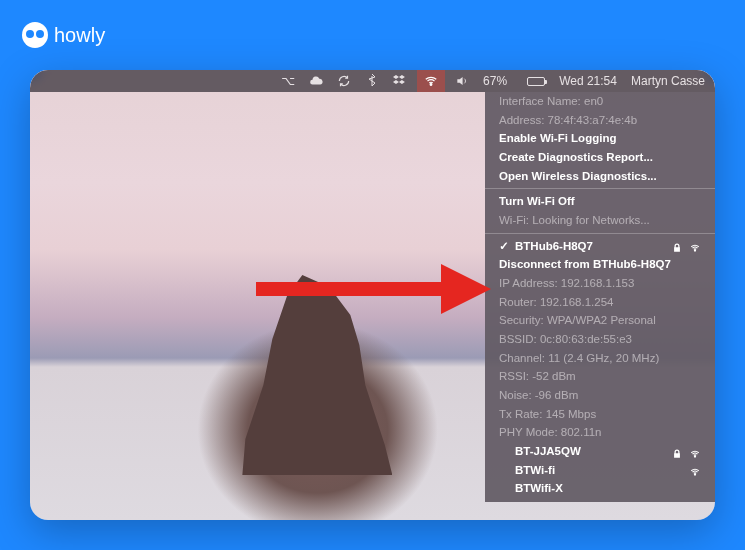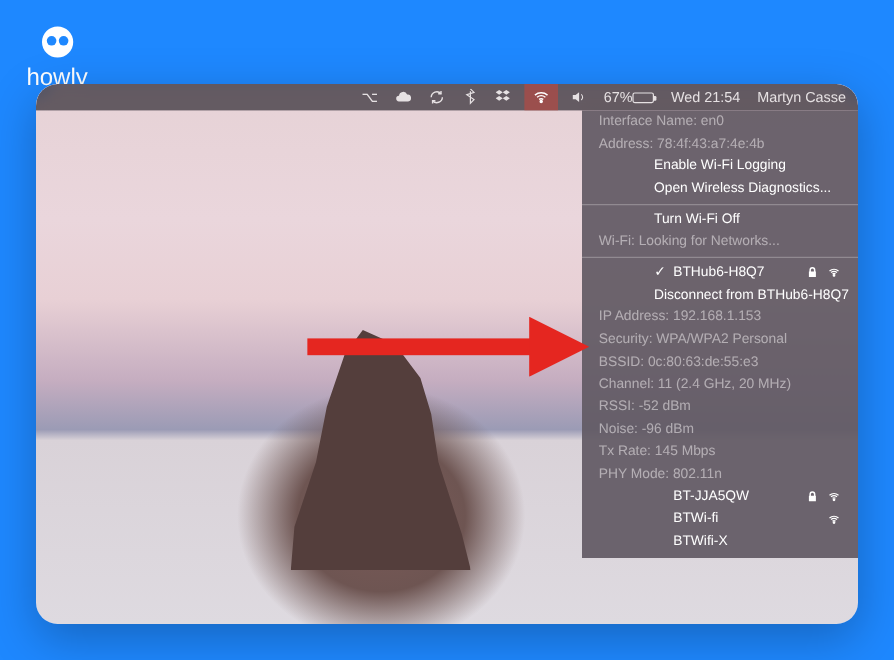--- a/index.html
+++ b/index.html
@@ -14,21 +14,20 @@
   .logo {
     position: absolute;
     top: 22px;
     left: 22px;
     display: flex;
     align-items: center;
     gap: 6px;
     color: #fff;
     font-size: 20px;
     font-weight: 500;
-    flex-direction: column;
   }
   .owl {
     width: 26px; height: 26px;
     background: #fff;
     border-radius: 50%;
     position: relative;
   }
   .owl::before, .owl::after {
     content: "";
     position: absolute;
@@ -89,21 +88,21 @@
   .menubar .sep { flex: 1; }
   .mb-icon { width: 14px; height: 14px; display: flex; align-items:center; justify-content:center; }
   .wifi-active {
     background: rgba(200,70,60,0.55);
     padding: 3px 6px;
     height: 22px;
     display:flex; align-items:center;
     margin: 0 -4px;
   }
   .battery {
-    display:flex; align-items:center; gap:0;
+    display:flex; align-items:center; gap:20px;
   }
   .batt-box {
     width: 18px; height: 9px;
     border: 1px solid #e6e1e3;
     border-radius: 2px;
     position:relative;
   }
   .batt-box::after{
     content:"";
     position:absolute; right:-3px; top:2px;
@@ -120,26 +119,26 @@
     background: rgba(98,90,100,0.93);
     color: #f0ecee;
     font-size: 11.5px;
     line-height: 1.45;
     padding-bottom: 4px;
   }
   .dropdown .row {
     padding: 1px 14px;
     white-space: nowrap;
     display:flex;
-    align-items:center;
+    align-items:flex-end;
     gap:6px;
   }
   .dropdown .row.indent { }
   .dropdown .row.dim { color: rgba(240,236,238,0.55); }
-  .dropdown .row.bright { color: #fff; font-weight: 400; margin-left: 46px; }
+  .dropdown .row.bright { color: #fff; font-weight: 700; }
   .dropdown hr {
     border: none;
     border-top: 1px solid rgba(255,255,255,0.25);
     margin: 3px 0;
   }
   .check { width: 10px; display:inline-block; text-align:center; }
   .spacer { flex:1; }
   .lock-icon, .wifi-icon-sm {
     width:12px; height:12px; display:inline-flex; align-items:center; justify-content:center;
   }
@@ -212,20 +211,23 @@
 
   <div class="dropdown">
     <div class="row dim">
         <span>Interface Name: en0</span>
       </div>
     <div class="row dim">
         <span>Address: 78:4f:43:a7:4e:4b</span>
       </div>
     <div class="row bright">
         <span>Enable Wi-Fi Logging</span>
+      </div>
+    <div class="row bright">
+        <span>Create Diagnostics Report...</span>
       </div>
     <div class="row bright">
         <span>Open Wireless Diagnostics...</span>
       </div>
     <hr>
     <div class="row bright">
         <span>Turn Wi-Fi Off</span>
       </div>
     <div class="row dim">
         <span>Wi-Fi: Looking for Networks...</span>
@@ -245,20 +247,23 @@
             <path d="M3 9a14 14 0 0118 0M6 12a10 10 0 0112 0M9 15a6 6 0 016 0"></path>
             <circle cx="12" cy="18" r="1.5" fill="#fff"></circle>
           </svg>
       </span>
     </div>
     <div class="row bright indent">
         <span>Disconnect from BTHub6-H8Q7</span>
       </div>
     <div class="row dim indent">
         <span>IP Address: 192.168.1.153</span>
+      </div>
+    <div class="row dim indent">
+        <span>Router: 192.168.1.254</span>
       </div>
     <div class="row dim indent">
         <span>Security: WPA/WPA2 Personal</span>
       </div>
     <div class="row dim indent">
         <span>BSSID: 0c:80:63:de:55:e3</span>
       </div>
     <div class="row dim indent">
         <span>Channel: 11 (2.4 GHz, 20 MHz)</span>
       </div>

